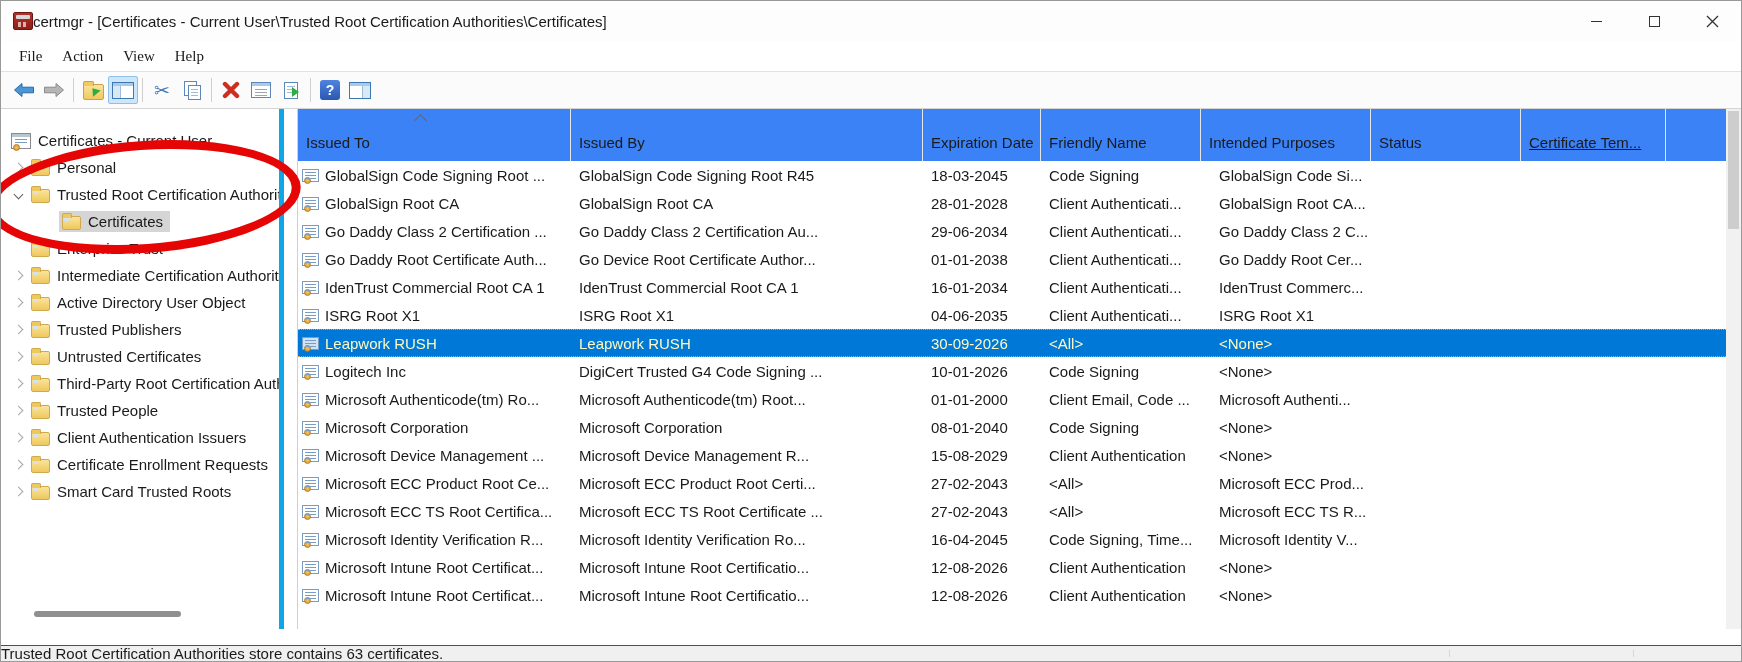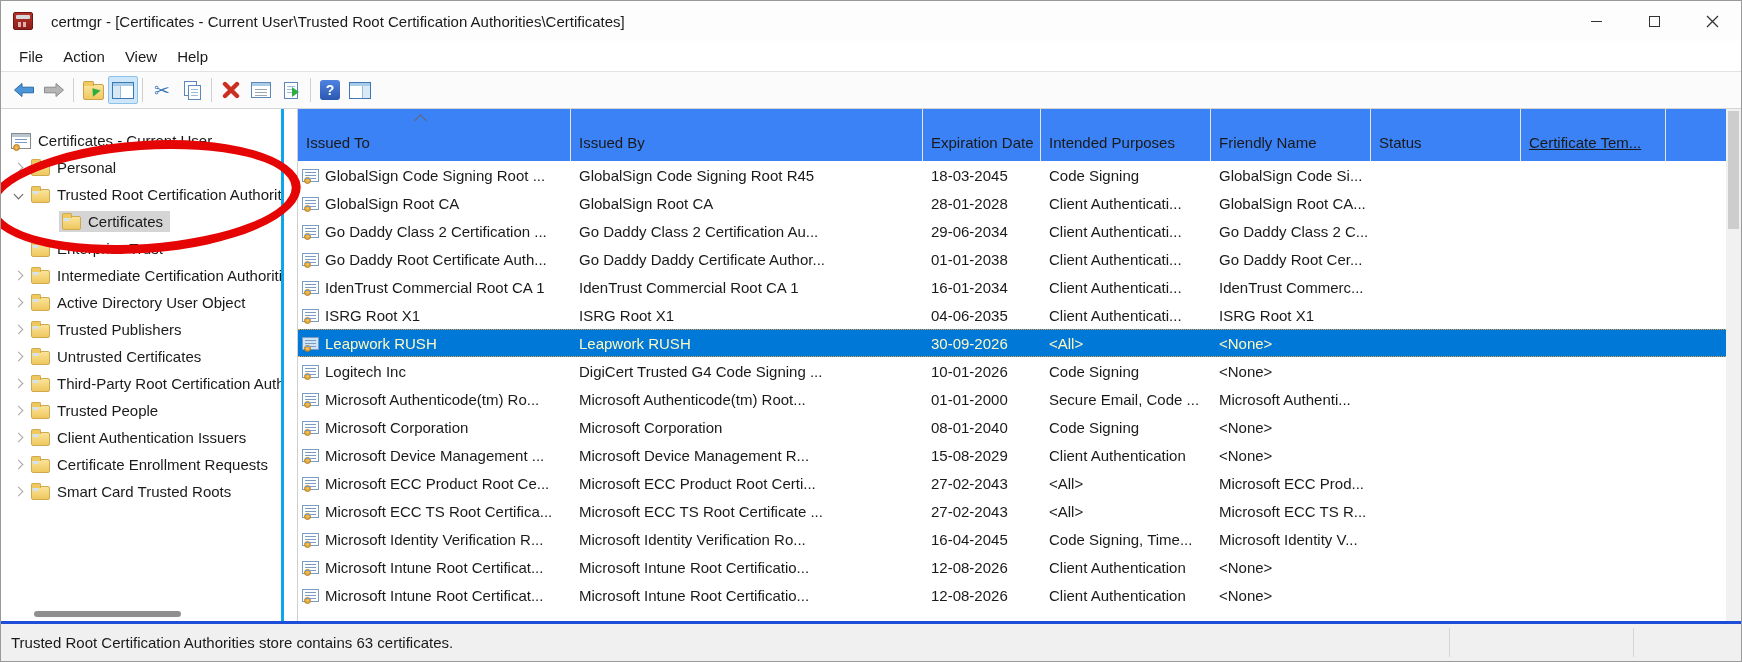--- a/index.html
+++ b/index.html
@@ -9,30 +9,30 @@
     font-family:"Liberation Sans", sans-serif; font-size:15px; color:#1a1a1a; }
 
   
   .titlebar { height:40px; display:flex; align-items:center; background:#fdfdfd; }
   .app-icon { width:20px; height:18px; margin-left:12px; position:relative;
     background:linear-gradient(#b2322a,#8f1f1a); border:1px solid #6e1511; border-radius:2px; }
   .app-icon::before { content:""; position:absolute; left:2px; right:2px; top:2px; height:4px;
     background:#d8d8d8; border-radius:1px; }
   .app-icon::after { content:""; position:absolute; left:4px; right:4px; top:9px; height:5px;
     background:repeating-linear-gradient(90deg,#e0b0ac 0 3px,transparent 3px 5px); }
-  .title { margin-left:18px; white-space:nowrap; }
+  .title { margin-left:0; white-space:nowrap; }
   .win-controls { margin-left:auto; display:flex; height:100%; }
   .wc { width:58px; height:100%; display:flex; align-items:center; justify-content:center; }
   .glyph-min { width:11px; height:0; border-top:1px solid #333; display:block; }
   .glyph-max { width:11px; height:11px; border:1.4px solid #333; display:block; }
 
   
   .menubar { height:31px; display:flex; align-items:center; padding-left:8px;
     background:#fff; border-bottom:1px solid #e2e2e2; }
-  .menu-item { padding:0 10px; line-height:31px; }
+  .menu-item { padding:0 10px; line-height:31px;font-family:Liberation Serif, serif; }
 
   
   .toolbar { height:37px; display:flex; align-items:center; padding-left:8px;
     background:#fbfbfb; border-bottom:1px solid #d4d4d4; }
   .tb { width:30px; height:28px; display:flex; align-items:center; justify-content:center;
     position:relative; border:1px solid transparent; }
   .tb.active { background:#cde6f9; border:1px solid #8ec1e8; border-radius:2px; }
   .tb-sep { width:1px; height:24px; background:#cfcfcf; margin:0 4px; }
   .glyph-cut { font-size:19px; color:#3c78b4; line-height:1; }
   .ic-copy { width:13px; height:15px; background:#fff; border:1px solid #5b88b8; position:relative;
@@ -62,21 +62,21 @@
     color:#fff; font-weight:bold; font-size:14px; display:flex; align-items:center; justify-content:center; }
   .ic-folder-up { width:21px; height:16px; background:linear-gradient(#fbe39a,#f0c95f);
     border:1px solid #c9a14a; border-radius:2px; position:relative; margin-top:3px; }
   .ic-folder-up::before { content:""; position:absolute; left:-1px; top:-4px; width:9px; height:4px;
     background:#f0c95f; border:1px solid #c9a14a; border-bottom:none; border-radius:2px 2px 0 0; }
   .ic-folder-up .up-arrow { position:absolute; left:4px; top:-2px; width:0; height:0;
     border:5px solid transparent; border-bottom:7px solid #2fae3f; transform:rotate(-40deg); }
 
   
   .bodyarea { position:absolute; top:108px; left:0; right:0; bottom:32px; display:flex; background:#fff; }
-  .tree-panel { width:283px; border-right:3px solid #0ea5e9; position:relative;
+  .tree-panel { width:283px; border-right:5px solid #0ea5e9; position:relative;
     padding-top:18px; overflow:hidden; flex:none; }
   .splitter { width:13px; flex:none; background:#fff; }
   .list-panel { flex:1; position:relative; overflow:hidden; border-left:1px solid #d0d0d0; background:#fff; }
 
   
   .tree-item, .tree-root { height:27px; display:flex; align-items:center; white-space:nowrap; }
   .tree-root { padding-left:10px; }
   .tree-item.lvl1 { padding-left:8px; }
   .tree-item.lvl2 { padding-left:58px; }
   .chev-box { width:19px; height:27px; display:flex; align-items:center; justify-content:center; flex:none; }
@@ -117,22 +117,22 @@
     border-top:1px dotted #e9a23b; border-bottom:1px dotted #e9a23b; }
   .ic-cert { width:17px; height:13px; border:1px solid #7a9cc0; background:#fff;
     position:relative; flex:none; margin-right:6px; }
   .ic-cert::after { content:""; position:absolute; left:2px; right:2px; top:2px; height:8px;
     background:repeating-linear-gradient(#7a9cc0 0 1px,transparent 1px 3px); }
   .lr.selected .ic-cert { background:#cfe3f7; }
   .v-scroll { position:absolute; top:0; right:0; bottom:0; width:15px; background:#f1f1f1; }
   .v-thumb { position:absolute; top:2px; left:2px; right:2px; height:118px; background:#cdcdcd; }
 
   
-  .statusbar { position:absolute; left:0; right:0; bottom:0; height:40px; background:#f0f0f0;
-    border-top:3px solid #1d4ed8; display:flex; align-items:center; padding-left:10px; }
+  .statusbar { position:absolute; left:0; right:0; bottom:0; height:16px; background:#f0f0f0;
+    border-top:1px solid #1d4ed8; display:flex; align-items:center; }
   .sb-sep { position:absolute; top:4px; bottom:4px; width:1px; background:#d6d6d6; }
   .sb-sep.s1 { left:1448px; } .sb-sep.s2 { left:1632px; }
 
   
   .red-ellipse { position:absolute; left:-14px; top:140px; width:314px; height:112px;
     border:9px solid #e60505; border-radius:50%; transform:rotate(-4deg);
     z-index:50; pointer-events:none; }
 </style>
 </head>
 <body>
@@ -348,25 +348,25 @@
           <div class="hc c0">
             <div class="">Issued To</div>
           </div>
           <div class="sort-chev"></div>
           <div class="hc c1">
             <div class="">Issued By</div>
           </div>
           <div class="hc c2">
             <div class="">Expiration Date</div>
           </div>
+          <div class="hc c4">
+            <div class="">Friendly Name</div>
+          </div>
           <div class="hc c3">
             <div class="">Intended Purposes</div>
-          </div>
-          <div class="hc c4">
-            <div class="">Friendly Name</div>
           </div>
           <div class="hc c5">
             <div class="">Status</div>
           </div>
           <div class="hc c6">
             <div class="">Certificate Tem...</div>
           </div>
           <div class="hc hc-fill"></div>
         </div>
       <div class="list-rows" id="list-rows">
@@ -449,21 +449,21 @@
             </div>
           </div>
           <div class="lr">
             <div class="lc c0">
               <div class="ic-cert">
                 <span class="seal"></span>
               </div>
               <div class="">Go Daddy Root Certificate Auth...</div>
             </div>
             <div class="lc c1">
-              <div class="">Go Daddy Daddy Certificate Author...</div>
+              <div class="">Go Device Root Certificate Author...</div>
             </div>
             <div class="lc c2">
               <div class="">01-01-2038</div>
             </div>
             <div class="lc c3">
               <div class="">Client Authenticati...</div>
             </div>
             <div class="lc c4">
               <div class="">Go Daddy Root Cer...</div>
             </div>
@@ -585,21 +585,21 @@
               </div>
               <div class="">Microsoft Authenticode(tm) Ro...</div>
             </div>
             <div class="lc c1">
               <div class="">Microsoft Authenticode(tm) Root...</div>
             </div>
             <div class="lc c2">
               <div class="">01-01-2000</div>
             </div>
             <div class="lc c3">
-              <div class="">Secure Email, Code ...</div>
+              <div class="">Client Email, Code ...</div>
             </div>
             <div class="lc c4">
               <div class="">Microsoft Authenti...</div>
             </div>
             <div class="lc c5">
               <div class=""></div>
             </div>
             <div class="lc c6">
               <div class=""></div>
             </div>

